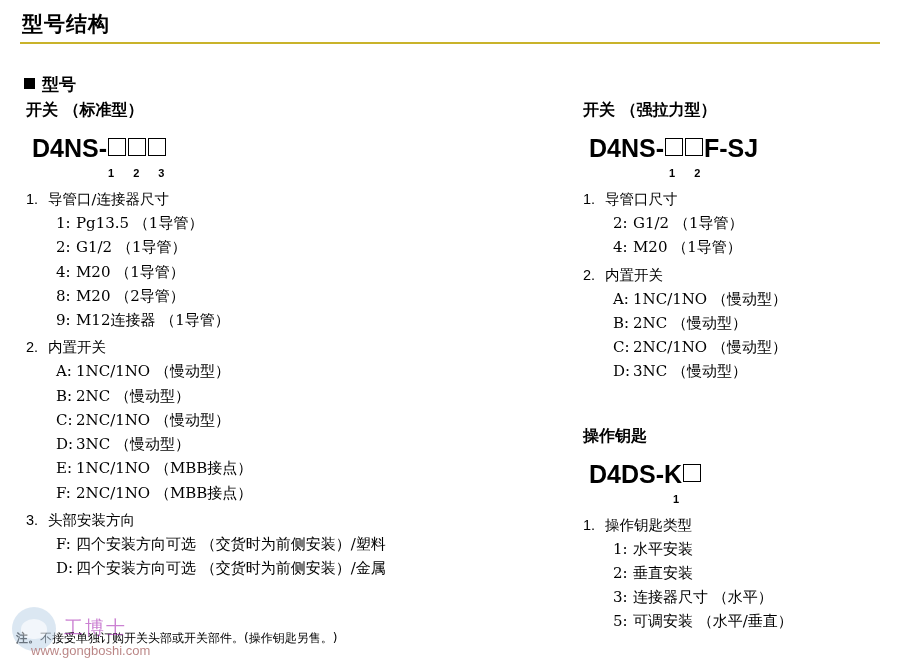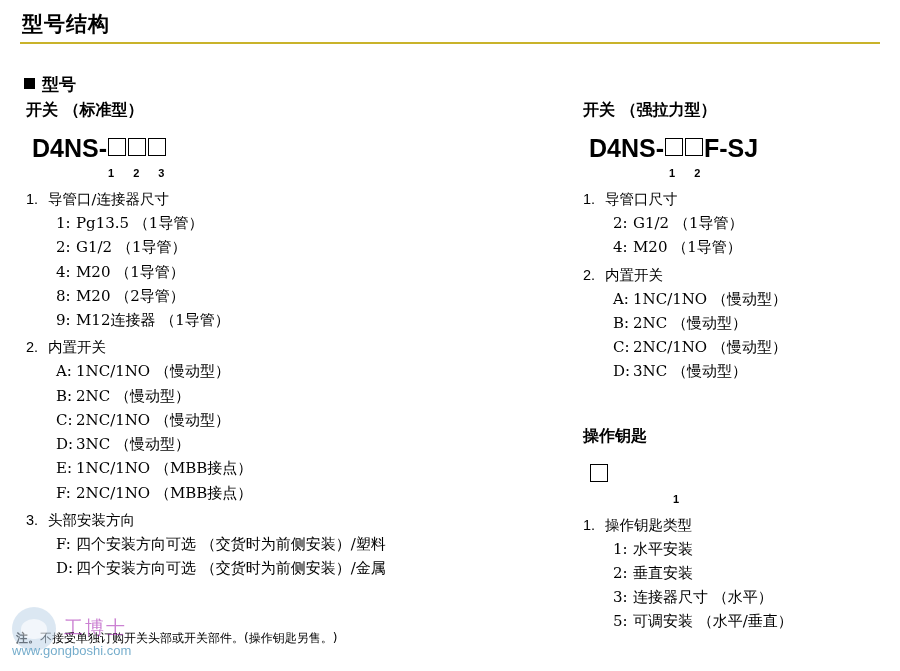--- a/index.html
+++ b/index.html
@@ -170,24 +170,24 @@
     position: absolute;
     left: 58px;
     top: 10px;
     font-size: 19px;
     color: #a21caf;
     font-family: "DejaVu Sans", "Liberation Sans", sans-serif;
     letter-spacing: 2px;
   }
   .wm-url {
     position: absolute;
-    left: 6px;
+    left: 25px;
     top: 38px;
     font-size: 13px;
-    color: #0369a1;
+    color: #7f1d1d;
     font-family: "Liberation Sans", sans-serif;
   }
   .wm-circle {
     position: absolute;
     left: 6px;
     top: 2px;
     width: 44px;
     height: 44px;
     border-radius: 50%;
     background: #bfd4e8;
@@ -270,21 +270,21 @@
       <div class="item-title"><span class="num">2.</span><span>内置开关</span></div>
       <div class="opt"><span class="key">A:</span><span>1NC/1NO （慢动型）</span></div>
       <div class="opt"><span class="key">B:</span><span>2NC （慢动型）</span></div>
       <div class="opt"><span class="key">C:</span><span>2NC/1NO （慢动型）</span></div>
       <div class="opt"><span class="key">D:</span><span>3NC （慢动型）</span></div>
     </div>
 
     <div class="sub-head spaced">操作钥匙</div>
 
     <div class="model-wrap">
-      <span class="model-code"><span class="box"></span></span>
+      <span class="model-code"><span>D4DS-K</span><span class="box"></span></span>
     </div>
     <div class="digits d3">1</div>
 
     <div class="item">
       <div class="item-title"><span class="num">1.</span><span>操作钥匙类型</span></div>
       <div class="opt"><span class="key">1:</span><span>水平安装</span></div>
       <div class="opt"><span class="key">2:</span><span>垂直安装</span></div>
       <div class="opt"><span class="key">3:</span><span>连接器尺寸 （水平）</span></div>
       <div class="opt"><span class="key">5:</span><span>可调安装 （水平/垂直）</span></div>
     </div>

